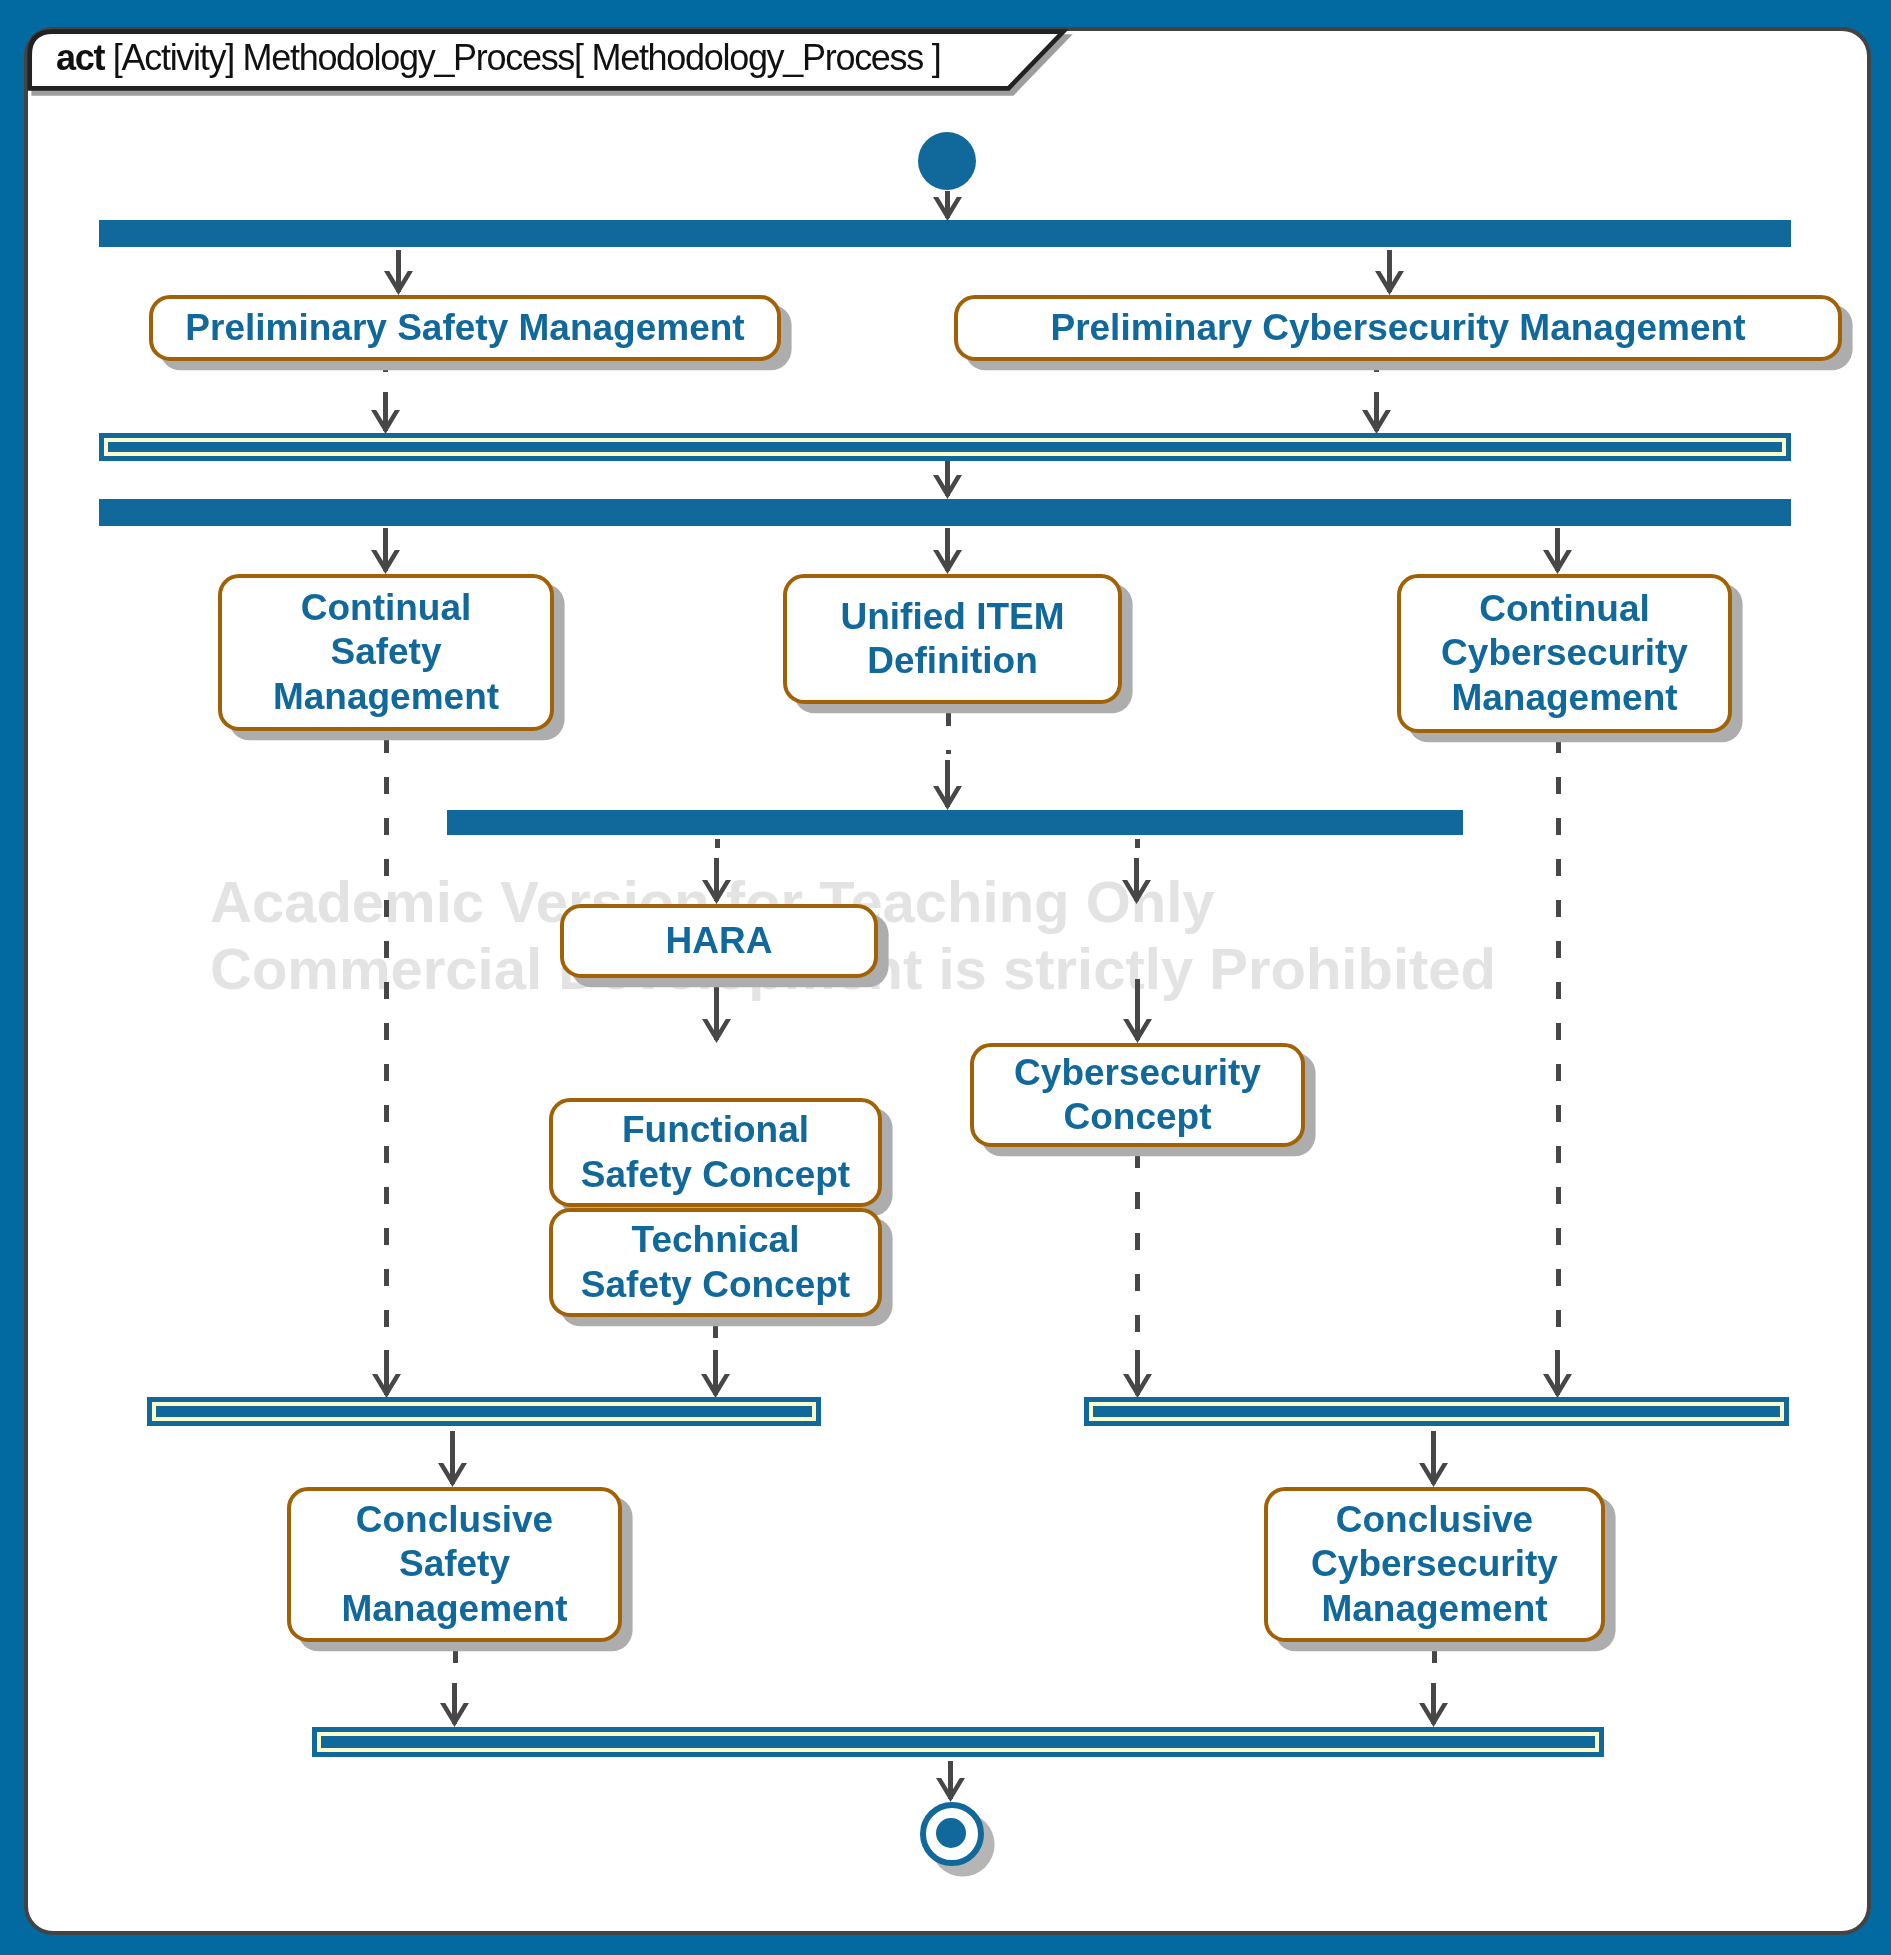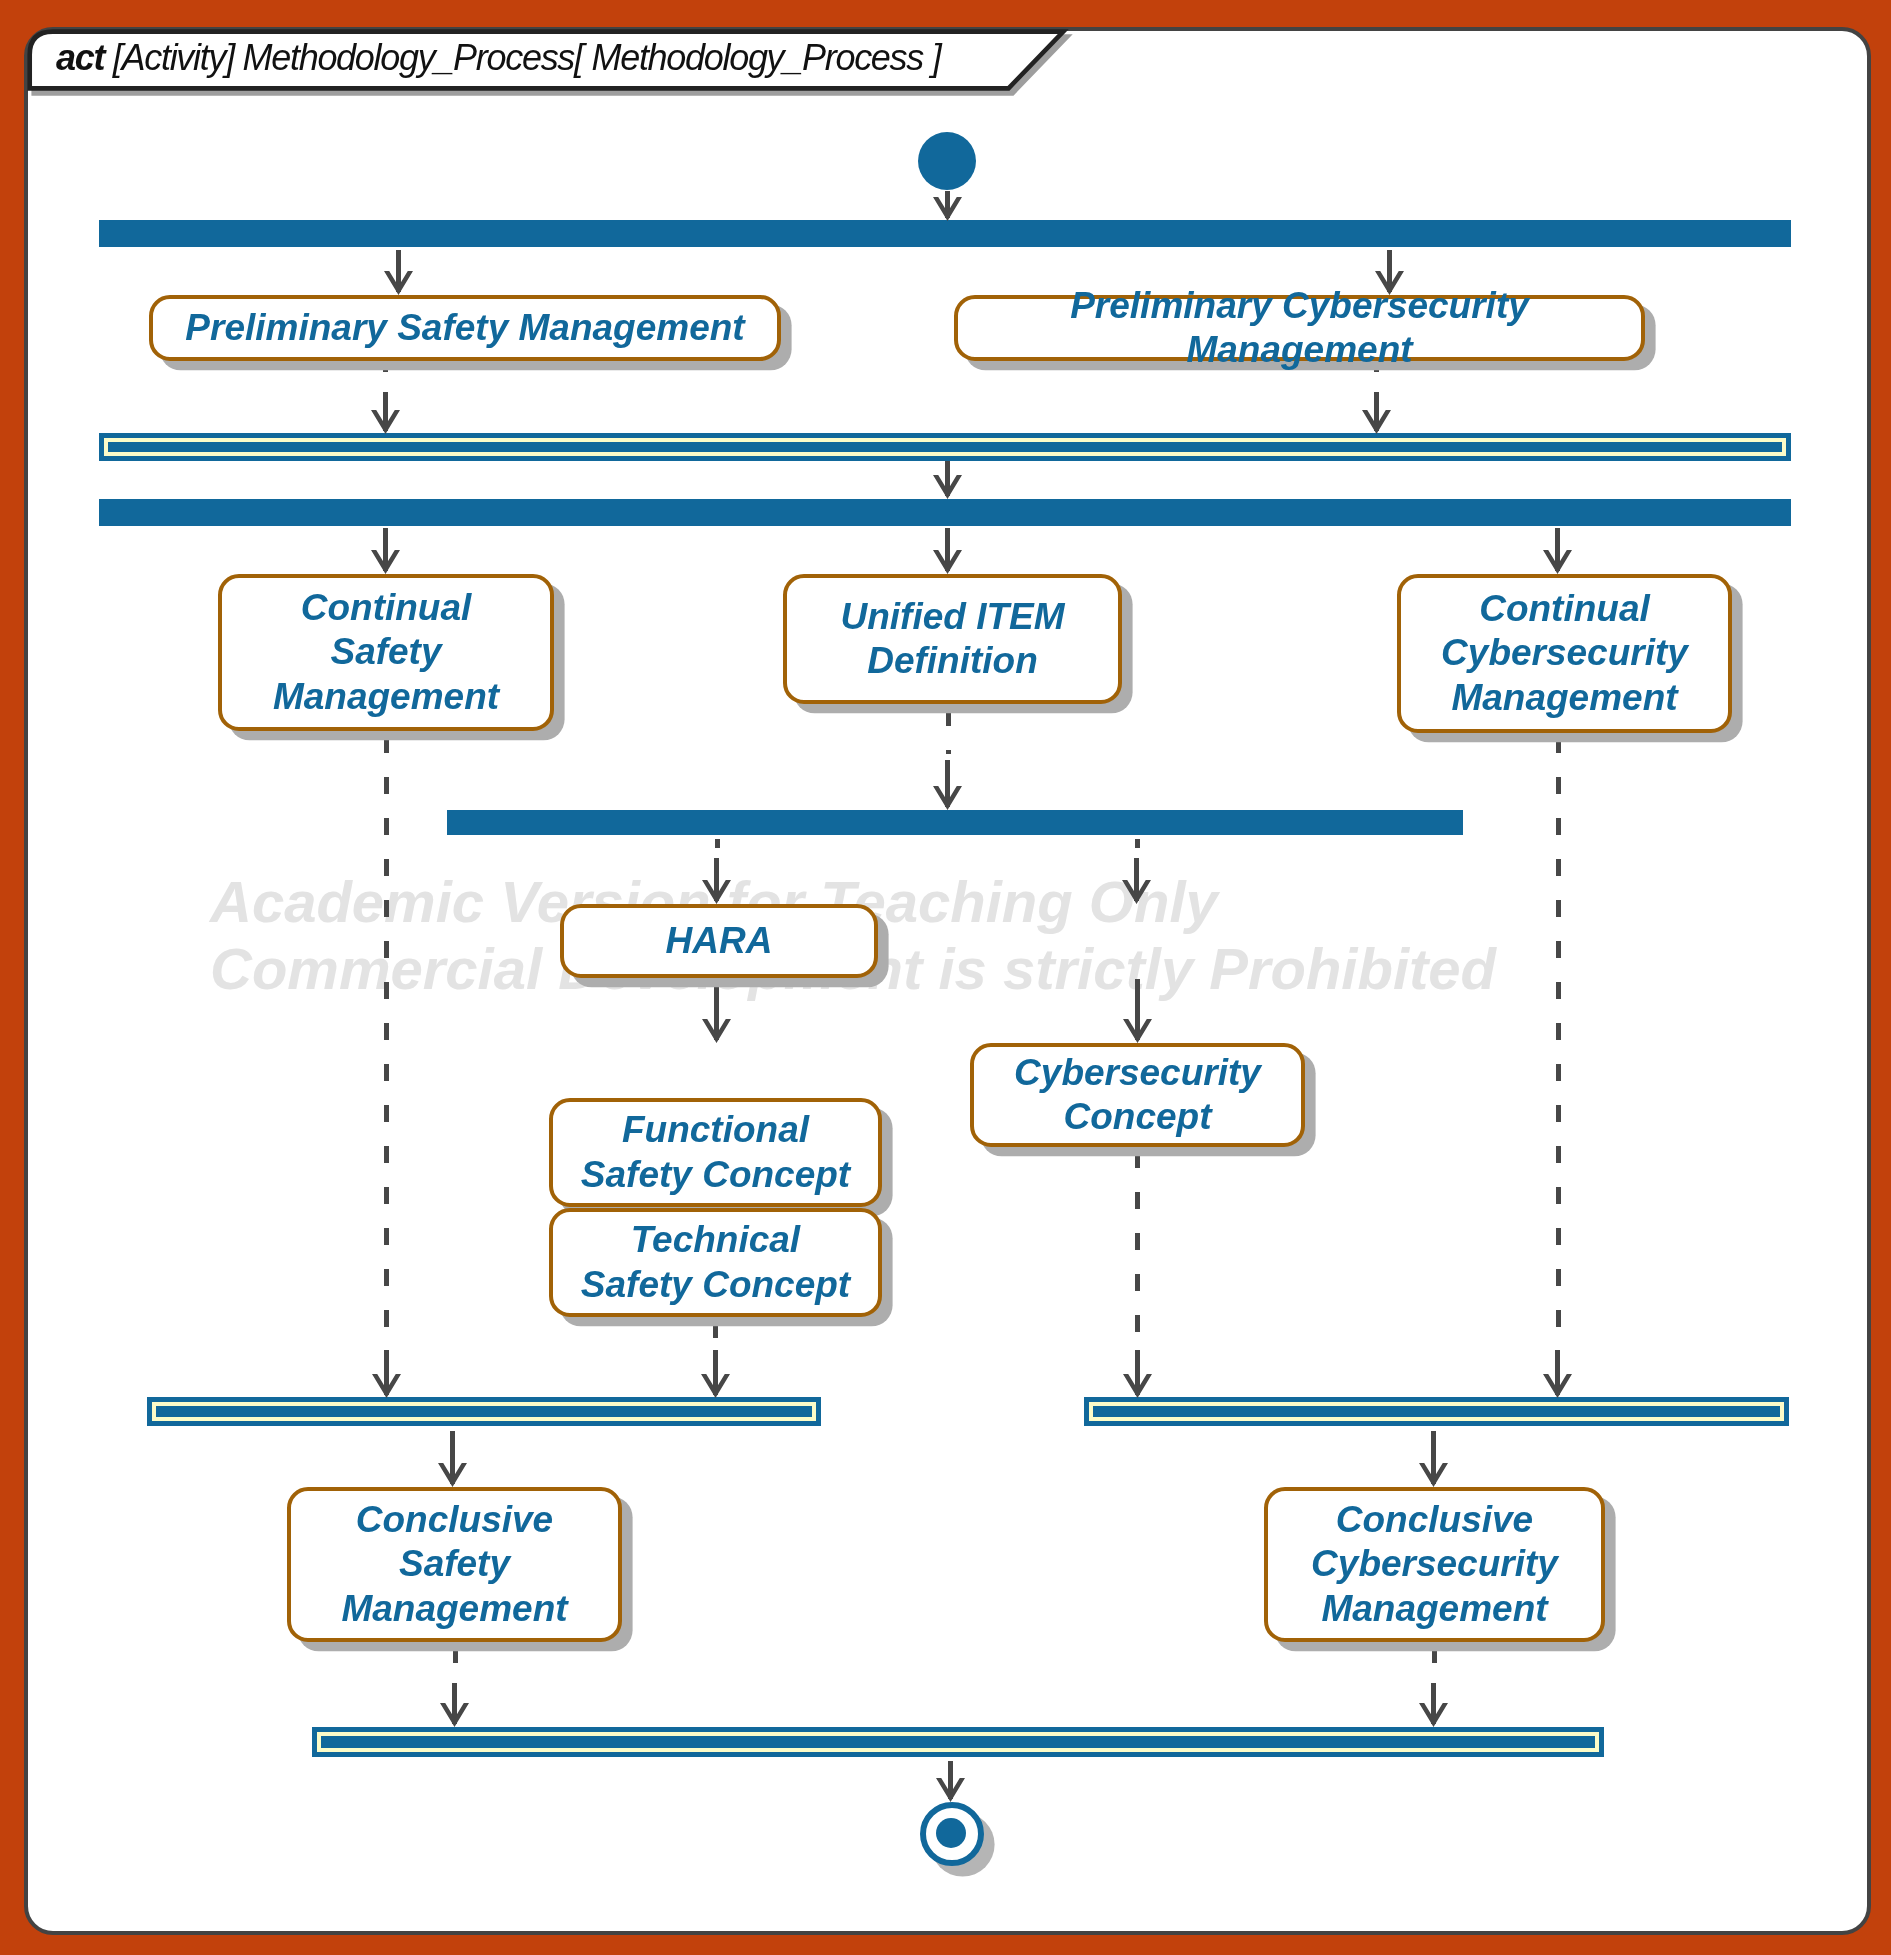--- a/index.html
+++ b/index.html
@@ -1,17 +1,17 @@
 <!DOCTYPE html>
 <html style="font-size:10.6px"><head>
 <meta charset="utf-8">
 <style>
   html,body{margin:0;padding:0;background:#ffffff;}
-  #canvas{position:relative;width:1892px;height:1955px;background:#c2410c;
-          font-family:"Liberation Sans",sans-serif;overflow:hidden;font-style:italic;}
+  #canvas{position:relative;width:1892px;height:1955px;background:#0369a1;
+          font-family:"Liberation Sans",sans-serif;overflow:hidden;}
 
   .frame{position:absolute;left:24px;top:26.5px;width:1847px;height:1908px;
          box-sizing:border-box;border:4px solid #434343;border-radius:29px;
          background:#ffffff;z-index:0;}
 
   .tab{position:absolute;left:24px;top:26.5px;z-index:4;
        filter:drop-shadow(4px 5.3px 0 #9e9e9e);}
   .title{position:absolute;left:56px;top:37px;z-index:5;font-size:36px;
          letter-spacing:-1.3px;color:#111;white-space:nowrap;}
   .title .kw{font-weight:bold;}
@@ -176,21 +176,21 @@
   <div class="vdash" style="left:715px;top:839px;height:9.3px;"></div>
   <div class="vdash" style="left:1135px;top:839px;height:9.3px;"></div>
   <div class="vdash" style="left:384px;top:736px;height:609px;"></div>
   <div class="vdash" style="left:713px;top:1321px;height:24px;"></div>
   <div class="vdash" style="left:1135px;top:1151px;height:193px;"></div>
   <div class="vdash" style="left:1556px;top:736px;height:609px;"></div>
   <div class="vdash" style="left:453px;top:1646px;height:26.5px;"></div>
   <div class="vdash" style="left:1432px;top:1646px;height:26.5px;"></div>
 
   <div class="node" style="left:149px;top:295px;width:632px;height:66px;">Preliminary Safety Management</div>
-  <div class="node" style="left:954px;top:295px;width:691px;height:66px;">Preliminary Cybersecurity Management</div>
+  <div class="node" style="left:954px;top:295px;width:888px;height:66px;">Preliminary Cybersecurity Management</div>
   <div class="node" style="left:218px;top:574px;width:336px;height:157px;">Continual
 Safety
 Management</div>
   <div class="node" style="left:783px;top:574px;width:339px;height:130px;">Unified ITEM
 Definition</div>
   <div class="node" style="left:1397px;top:574px;width:335px;height:159px;">Continual
 Cybersecurity
 Management</div>
   <div class="node" style="left:560px;top:904px;width:318px;height:74px;">HARA</div>
   <div class="node" style="left:549px;top:1098px;width:333px;height:109px;">Functional

